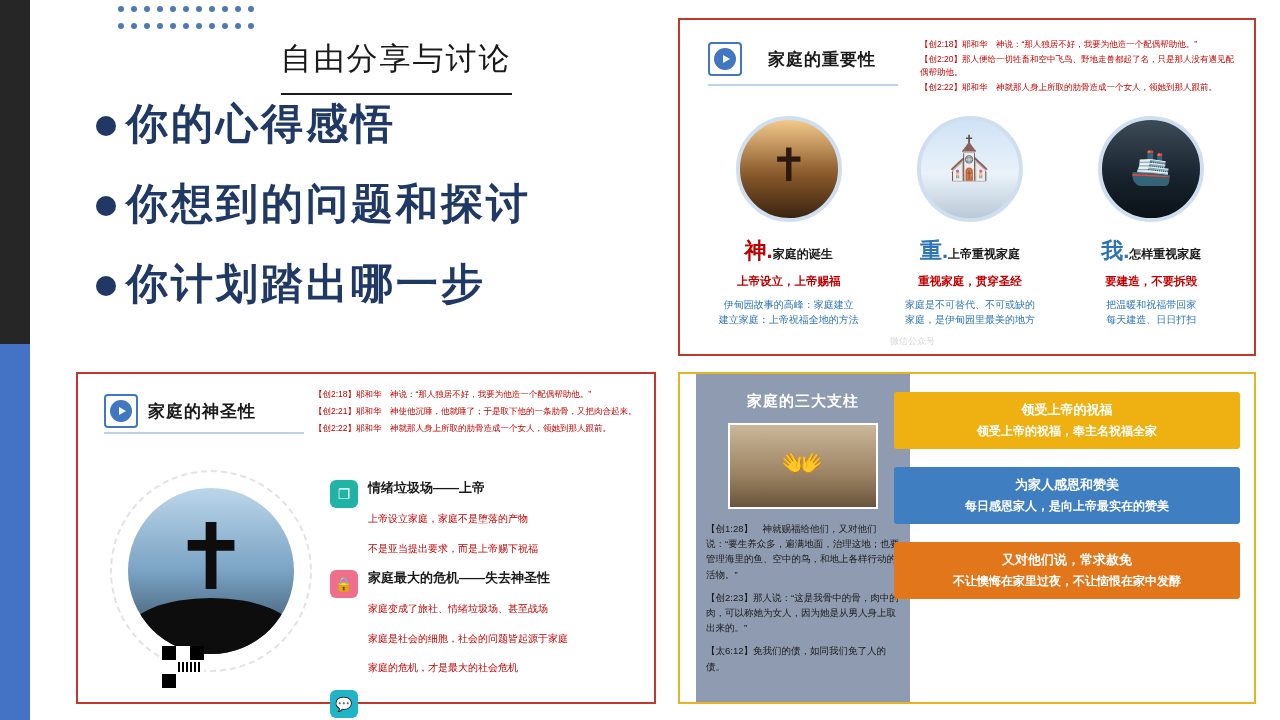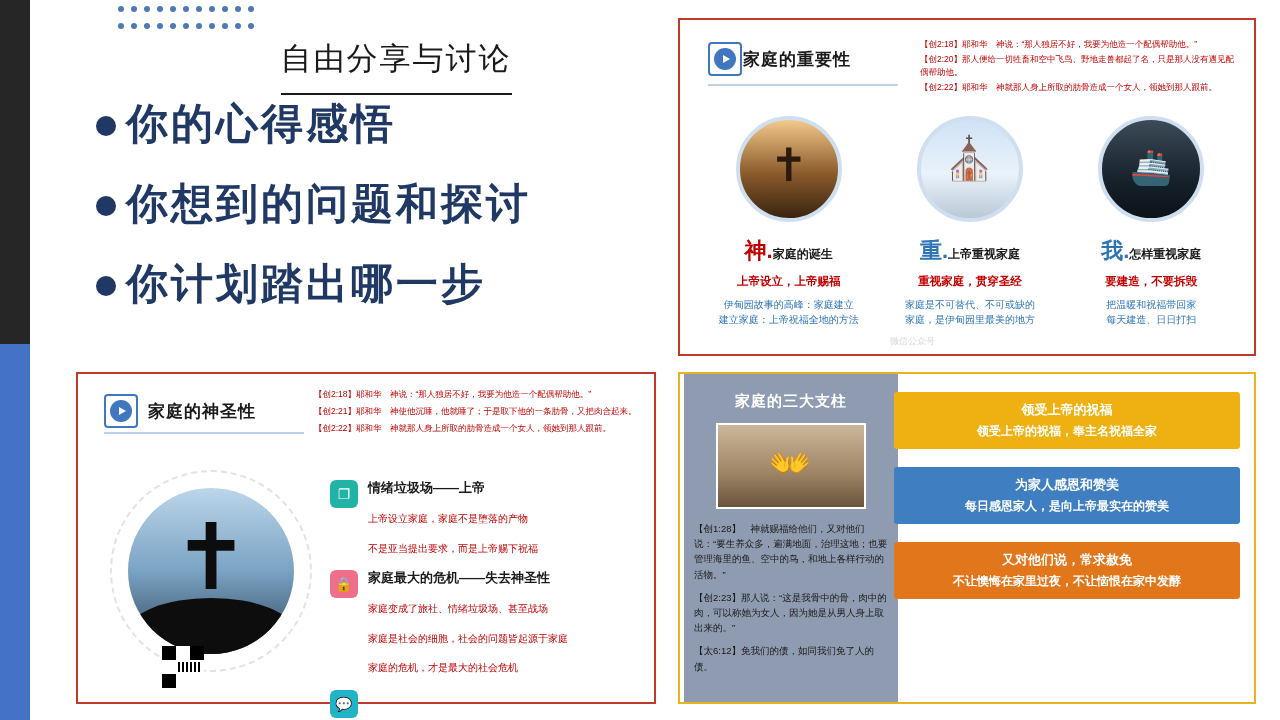--- a/index.html
+++ b/index.html
@@ -43,21 +43,21 @@
     display:flex;align-items:center;justify-content:center;box-sizing:border-box;
   }
   .play-circle{
     width:22px;height:22px;border-radius:50%;background:#3f78c0;
     display:flex;align-items:center;justify-content:center;
   }
   .play-tri{
     width:0;height:0;border-left:7px solid #fff;border-top:4.5px solid transparent;
     border-bottom:4.5px solid transparent;margin-left:2px;
   }
-  .a-title{font-size:17px;font-weight:bold;color:#1a1a1a;margin-left:1px;letter-spacing:1px;}
+  .a-title{font-size:17px;font-weight:bold;color:#1a1a1a;margin-left:26px;letter-spacing:1px;}
   .a-head-underline{position:absolute;left:28px;top:64px;width:190px;height:2px;background:#bdd3ea;}
 
   .verses{position:absolute;left:240px;top:18px;width:320px;font-size:8.5px;line-height:1.45;color:#c00000;}
   .verses .v{margin-bottom:3px;}
 
   .a-cols{position:absolute;left:18px;top:96px;width:544px;display:flex;}
   .a-col{width:33.33%;display:flex;flex-direction:column;align-items:center;}
   .circ{
     width:106px;height:106px;border-radius:50%;border:4px solid #cfdff0;
     overflow:hidden;position:relative;box-sizing:border-box;
@@ -122,21 +122,21 @@
         linear-gradient(#fff 0 0) 31px 3px/8px 8px no-repeat,
         linear-gradient(#000 0 0) 33px 5px/4px 4px no-repeat,
         linear-gradient(#000 0 0) 0 28px/14px 14px no-repeat,
         linear-gradient(#fff 0 0) 3px 31px/8px 8px no-repeat,
         linear-gradient(#000 0 0) 5px 33px/4px 4px no-repeat,
         repeating-linear-gradient(90deg,#000 0 2px,#fff 2px 4px) 16px 16px/24px 10px no-repeat,
         #fff;}
 
   
   #cardC{left:678px;top:372px;width:578px;height:332px;border:2px solid #e8b321;}
-  .c-left{position:absolute;left:4px;top:0;width:214px;height:100%;background:#8e9bb0;}
+  .c-left{position:absolute;left:16px;top:0;width:214px;height:100%;background:#8e9bb0;}
   .c-left-title{
     margin:18px 0 0 0;text-align:center;font-size:15px;font-weight:bold;color:#fff;
     letter-spacing:1px;
   }
   .c-img{
     margin:12px auto 0;width:150px;height:86px;border:2px solid #fff;box-sizing:border-box;
     background:linear-gradient(#cbb79a,#9c8363 60%,#6a543c);position:relative;overflow:hidden;
   }
   .c-img::after{content:"👐";position:absolute;left:50%;top:46%;transform:translate(-50%,-50%);font-size:34px;}
   .c-verses{margin:12px 10px 0;font-size:9.5px;line-height:1.6;color:#1a1a1a;}

